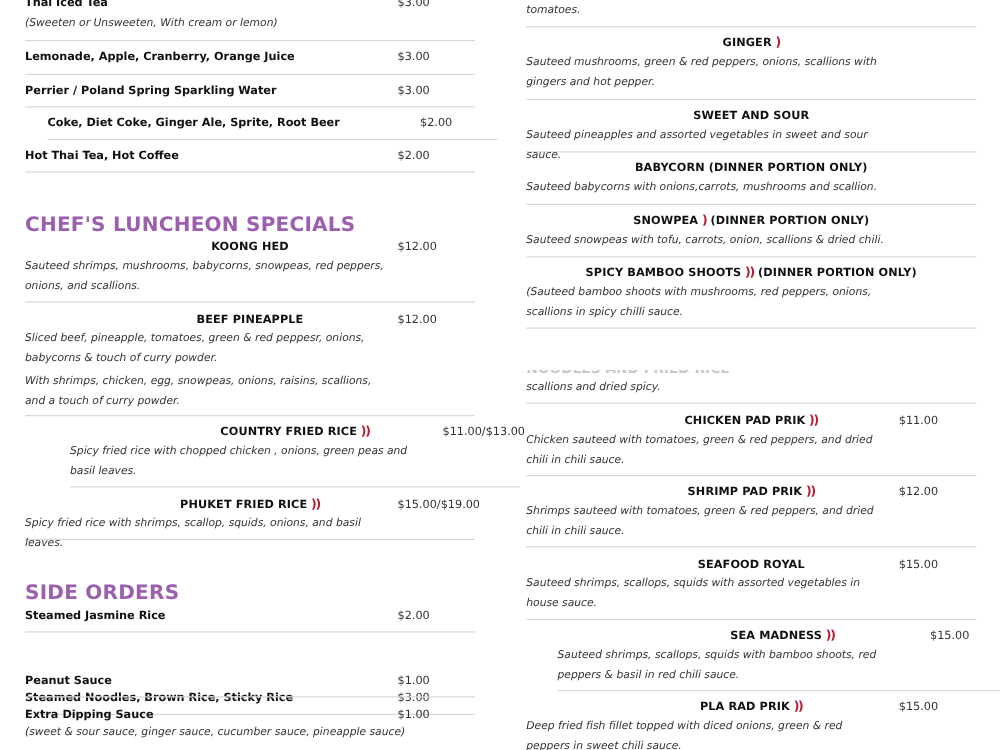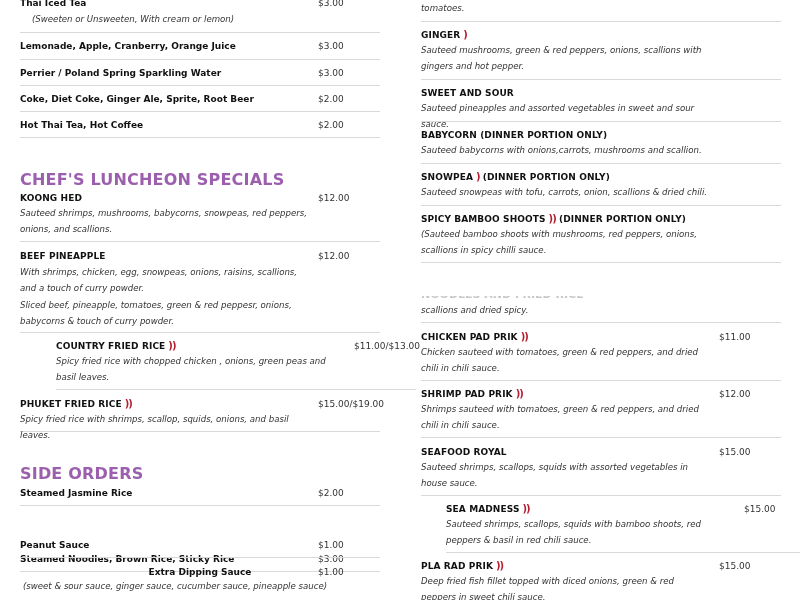--- a/index.html
+++ b/index.html
@@ -4,74 +4,74 @@
 <style>
   * { box-sizing: border-box; margin: 0; padding: 0; }
   html, body { width: 800px; height: 600px; overflow: hidden; background: #ffffff; }
   body { font-family: "DejaVu Sans", sans-serif; color: #111; position: relative; }
   .col { position: absolute; top: 0; width: 360px; }
   .col-left { left: 20px; }
   .col-right { left: 421px; }
   .item { position: absolute; left: 0; width: 360px; }
   .item.bordered { border-bottom: 1px solid #d9d9d9; }
   .name { font-size: 9px; font-weight: bold; color: #111; line-height: 12px; white-space: nowrap; }
-  .name.caps { letter-spacing: 0.1px; }
+  .name.caps { letter-spacing: 0.1px; text-align: center; }
   .desc { font-size: 8.6px; font-style: italic; color: #333; line-height: 15.5px; width: 290px; margin-top: 2px; }
   .desc.wide { width: 300px; }
   .price { position: absolute; left: 298px; top: 0; font-size: 9px; color: #333; line-height: 12px; white-space: nowrap; }
   .section-title { position: absolute; left: 0; font-size: 16px; font-weight: bold; color: #9b5fae; letter-spacing: 0.2px; white-space: nowrap; }
   .pepper { color: #b51c2f; font-weight: bold; font-size: 10px; margin-left: 3px; letter-spacing: -1px; }
   .clip-strip { position: absolute; left: 0; width: 360px; height: 4px; overflow: hidden; }
   .clip-strip .ghost { position: absolute; top: -8px; left: 0; font-size: 11px; font-weight: bold; color: #c8c8c8; white-space: nowrap; }
   .clip-strip .ghost-price { position: absolute; top: -8px; left: 298px; font-size: 9px; color: #d0d0d0; }
 </style>
 </head>
 <body>
 
 <div class="col col-left">
 
   <div class="item bordered" style="top:-3px;height:36px;">
     <div class="name">Thai Iced Tea</div>
     <div class="price">$3.00</div>
-    <div class="desc wide" style="margin-top:3px;margin-left:12px;">(Sweeten or Unsweeten, With cream or lemon)</div>
+    <div class="desc wide" style="margin-top:3px;">(Sweeten or Unsweeten, With cream or lemon)</div>
   </div>
 
   <div class="item bordered" style="top:40px;height:20px;">
     <div class="name">Lemonade, Apple, Cranberry, Orange Juice</div>
     <div class="price">$3.00</div>
   </div>
 
   <div class="item bordered" style="top:67px;height:19px;">
     <div class="name">Perrier / Poland Spring Sparkling Water</div>
     <div class="price">$3.00</div>
   </div>
 
-  <div class="item bordered" style="top:93px;height:19px;">
+  <div class="item bordered" style="top:93px;height:19px;margin-left:18px;">
     <div class="name">Coke, Diet Coke, Ginger Ale, Sprite, Root Beer</div>
     <div class="price">$2.00</div>
   </div>
 
   <div class="item bordered" style="top:119px;height:19px;">
     <div class="name">Hot Thai Tea, Hot Coffee</div>
     <div class="price">$2.00</div>
   </div>
 
   <div class="section-title" style="top:170px;">CHEF'S LUNCHEON SPECIALS</div>
 
   <div class="item bordered" style="top:192px;height:50px;">
     <div class="name caps">KOONG HED</div>
     <div class="price">$12.00</div>
     <div class="desc">Sauteed shrimps, mushrooms, babycorns, snowpeas, red peppers, onions, and scallions.</div>
   </div>
 
   <div class="item bordered" style="top:250px;height:83px;">
     <div class="name caps">BEEF PINEAPPLE</div>
     <div class="price">$12.00</div>
+    <div class="desc">Sliced beef, pineapple, tomatoes, green &amp; red peppesr, onions, babycorns &amp; touch of curry powder.</div>
     <div class="desc" style="margin-top:3px;">With shrimps, chicken, egg, snowpeas, onions, raisins, scallions, and a touch of curry powder.</div>
-    <div class="desc">Sliced beef, pineapple, tomatoes, green &amp; red peppesr, onions, babycorns &amp; touch of curry powder.</div>
   </div>
 
   <div class="item bordered" style="top:340px;height:50px;margin-left:36px;">
     <div class="name caps">
       <span>COUNTRY FRIED RICE</span><span class="pepper">))</span>
     </div>
     <div class="price">$11.00/$13.00</div>
     <div class="desc">Spicy fried rice with chopped chicken , onions, green peas and basil leaves.</div>
   </div>
 
@@ -93,21 +93,21 @@
   <div class="item bordered" style="top:513px;height:19px;margin-top:40px;">
     <div class="name">Steamed Noodles, Brown Rice, Sticky Rice</div>
     <div class="price">$3.00</div>
   </div>
 
   <div class="item bordered" style="top:539px;height:19px;">
     <div class="name">Peanut Sauce</div>
     <div class="price">$1.00</div>
   </div>
 
-  <div class="item" style="top:566px;height:34px;text-align:center;">
+  <div class="item" style="top:566px;height:34px;">
     <div class="name">Extra Dipping Sauce</div>
     <div class="price">$1.00</div>
     <div class="desc wide" style="width:310px;margin-top:1px;">(sweet &amp; sour sauce, ginger sauce, cucumber sauce, pineapple sauce)</div>
   </div>
 </div>
 
 <div class="col col-right">
 
   <div class="item bordered" style="top:0;height:22px;">
     <div class="desc" style="margin-top:1px;">tomatoes.</div>

